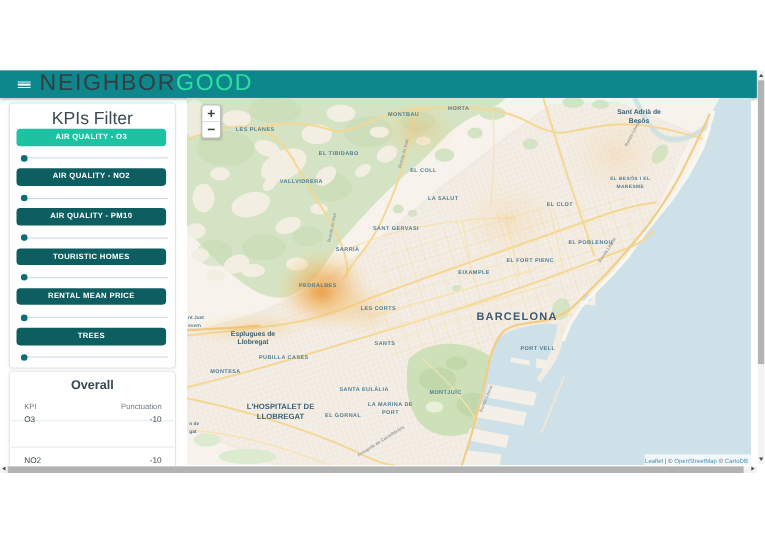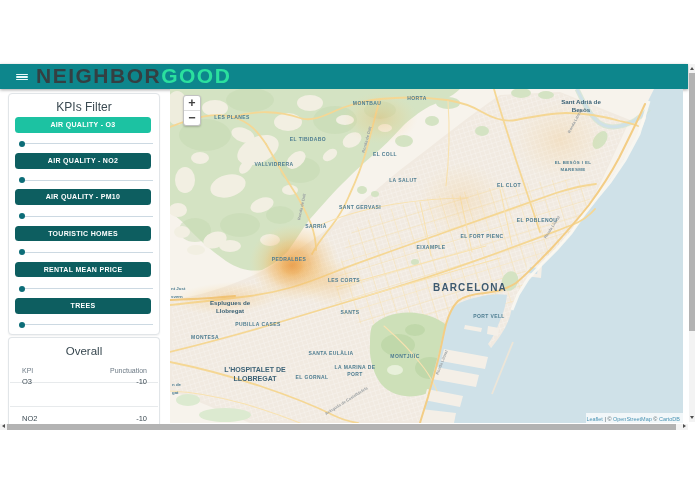--- a/index.html
+++ b/index.html
@@ -2,33 +2,33 @@
 <html><head>
 <meta charset="utf-8">
 <style>
   html,body{margin:0;padding:0;width:695px;height:494px;background:#fff;overflow:hidden}
   body{font-family:"Liberation Sans",sans-serif;position:relative}
   .abs{position:absolute}
   
   #hdr{left:0;top:64px;width:688px;height:24.5px;background:#0d868c;box-shadow:0 1px 3px rgba(0,0,0,.35)}
   #burger{left:16px;top:73.5px;width:11.5px}
   #burger div{height:1.4px;background:#eafafa;border-radius:1px;margin-bottom:1.4px}
-  #brand{left:36px;top:64.3px;font-size:21px;font-weight:700;letter-spacing:1.5px;color:#343f42;white-space:nowrap}
+  #brand{left:36px;top:64.3px;font-size:21px;font-weight:400;letter-spacing:1.5px;color:#343f42;white-space:nowrap}
   #brand .good{color:#2be09e}
   
   .card{background:#fff;border:1px solid #e1e5e8;border-radius:4px;box-shadow:0 1px 2px rgba(0,0,0,.06)}
   #card1{left:8px;top:92.5px;width:150px;height:240px}
-  #card1 h1{margin:0;text-align:center;font-size:12px;font-weight:400;color:#3b4a52;padding-top:6.5px}
+  #card1 h1{margin:0;text-align:center;font-size:16px;font-weight:400;color:#3b4a52;padding-top:6.5px}
   .kbtn{position:absolute;left:6px;width:136px;height:15.5px;border-radius:3.5px;background:#0d5e60;color:#fff;
         font-size:7px;font-weight:bold;letter-spacing:.3px;text-align:center;line-height:16px}
   .kbtn.sel{background:#1cc2a2}
   .slider{position:absolute;left:11px;width:133px;height:1.2px;background:#ccd9e2}
   .slider i{position:absolute;left:-1px;top:-2.6px;width:6px;height:6px;border-radius:50%;background:#0d6d78}
   #card2{left:8px;top:337px;width:150px;height:86px;border-bottom:none;border-radius:4px 4px 0 0}
-  #card2 h1{margin:0;text-align:center;font-size:11.5px;font-weight:400;color:#37474f;padding-top:7px}
+  #card2 h1{margin:0;text-align:center;font-size:11.5px;font-weight:700;color:#37474f;padding-top:7px}
   .trow{position:absolute;left:13px;right:12px;display:flex;justify-content:space-between}
   .thead{font-size:7px;color:#6d7a85}
   .tdata{font-size:7.5px;color:#3c4a53}
   .tline{position:absolute;left:1px;right:1px;height:1px;background:#e7eaec}
   
   #vsb{left:689px;top:64px;width:6px;height:358px;background:#f3f3f3}
   #vthumb{left:689px;top:73px;width:6px;height:258px;background:#b3b3b3}
   #hsb{left:0;top:423.5px;width:688px;height:6px;background:#f3f3f3}
   #hthumb{left:7px;top:423.5px;width:669px;height:6px;background:#b3b3b3}
   .arr{position:absolute;width:0;height:0}

